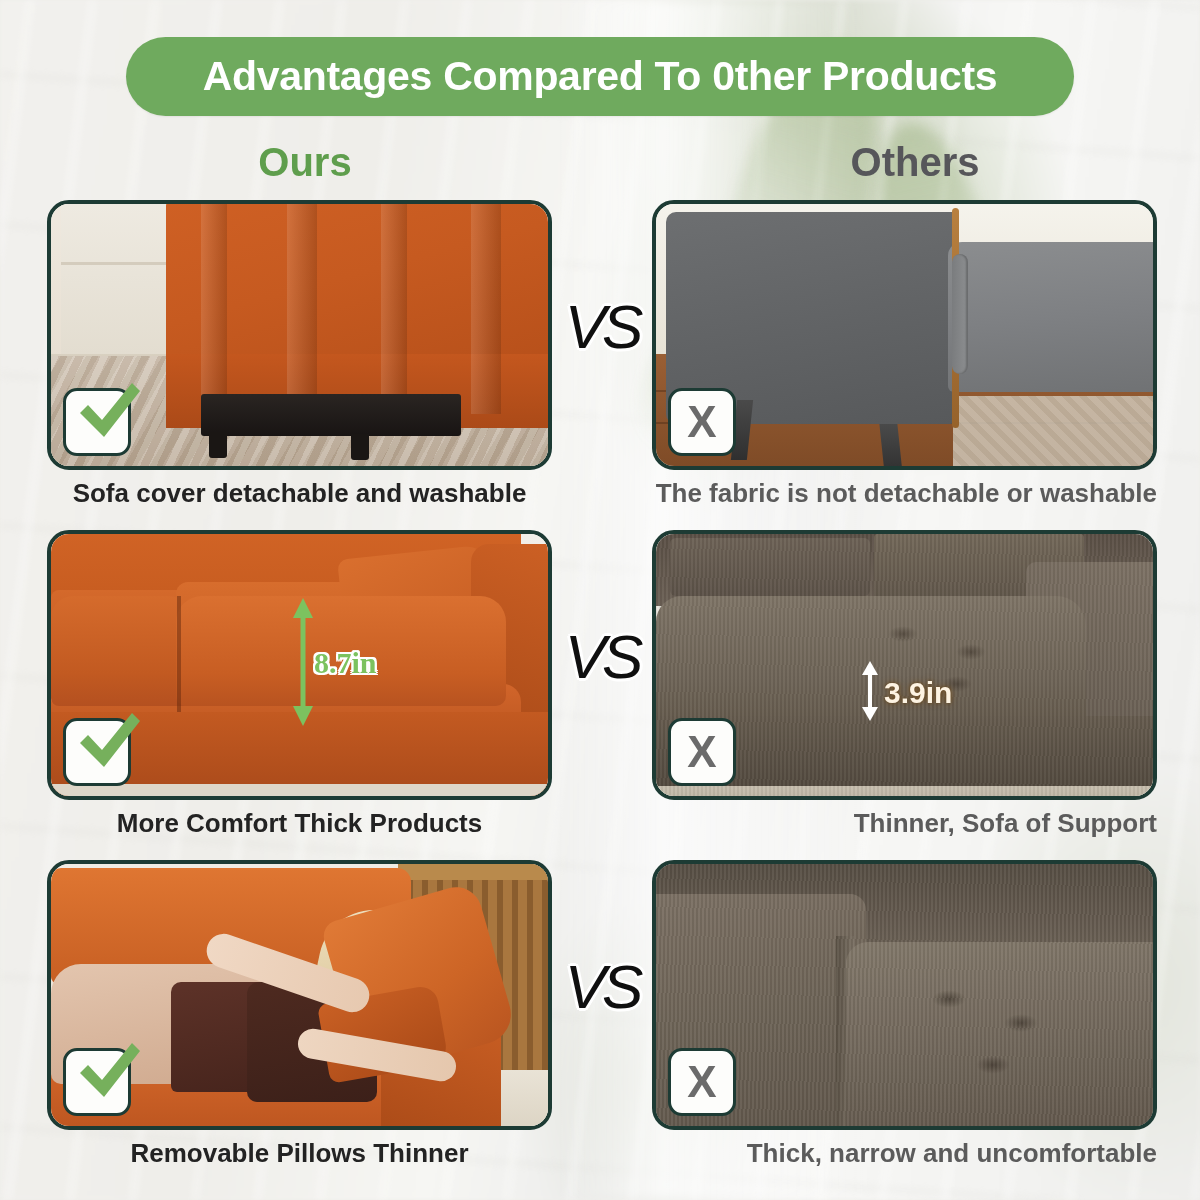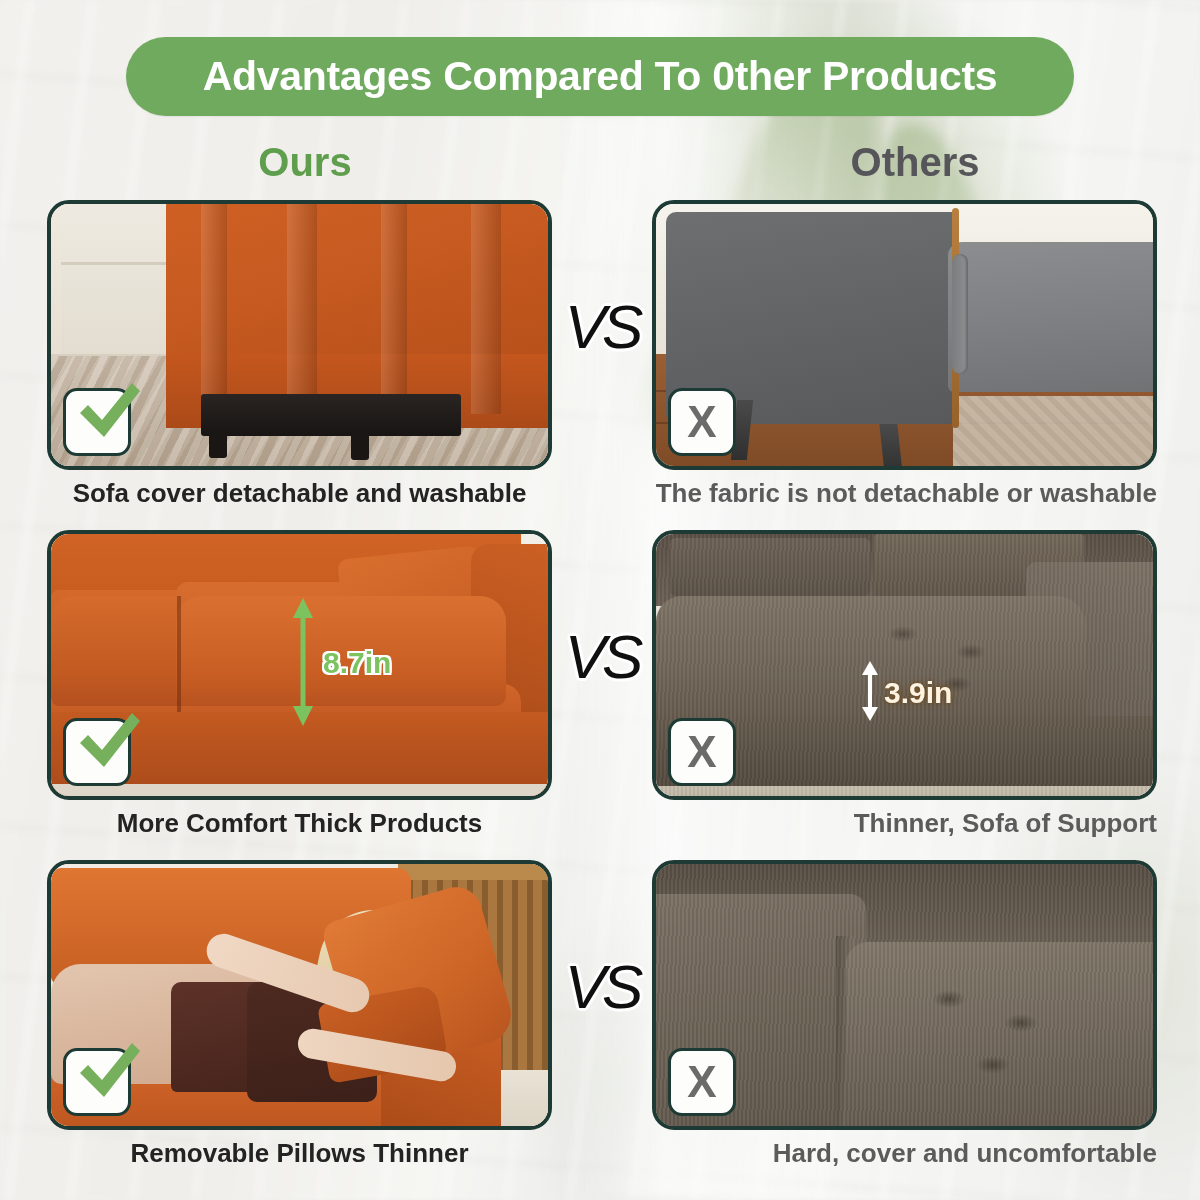--- a/index.html
+++ b/index.html
@@ -367,21 +367,21 @@
         <div class="p2l-gap" style="left:126px;"></div>
         <div class="p2l-skirt"></div>
         <div class="p2l-floor"></div>
       </div>
       <div class="measure" style="left:240px;top:62px;">
         <svg width="24" height="132" viewBox="0 0 24 132">
           <line x1="12" y1="16" x2="12" y2="116" stroke="#7cc25f" stroke-width="5"></line>
           <polygon points="12,2 22,22 2,22" fill="#7cc25f"></polygon>
           <polygon points="12,130 22,110 2,110" fill="#7cc25f"></polygon>
         </svg>
-        <span class="measure-label ours" style="left:32px;top:52px;">8.7in</span>
+        <span class="measure-label ours" style="left:23px;top:52px;font-family:Liberation Serif, serif;">8.7in</span>
       </div>
       <div class="badge check">
         <svg class="check-mark" viewBox="0 0 72 72">
           <path d="M8 38 L16 30 L30 45 L60 8 L68 16 L32 62 Z" fill="#76b05c"></path>
         </svg>
       </div>
     </div>
 
     <div class="vs">VS</div>
 
@@ -461,16 +461,16 @@
         <div class="p3r-tuft" style="left:348px;top:150px;"></div>
         <div class="p3r-tuft" style="left:320px;top:192px;"></div>
         <div class="p3r-tex"></div>
       </div>
       <div class="badge">
         <span class="x-glyph">X</span>
       </div>
     </div>
 
     <div class="caption left">Removable Pillows Thinner</div>
-    <div class="caption right">Hard, cover and uncomfortable</div>
+    <div class="caption right">Thick, narrow and uncomfortable</div>
   </div>
 
 </div>
 
 </body></html>

